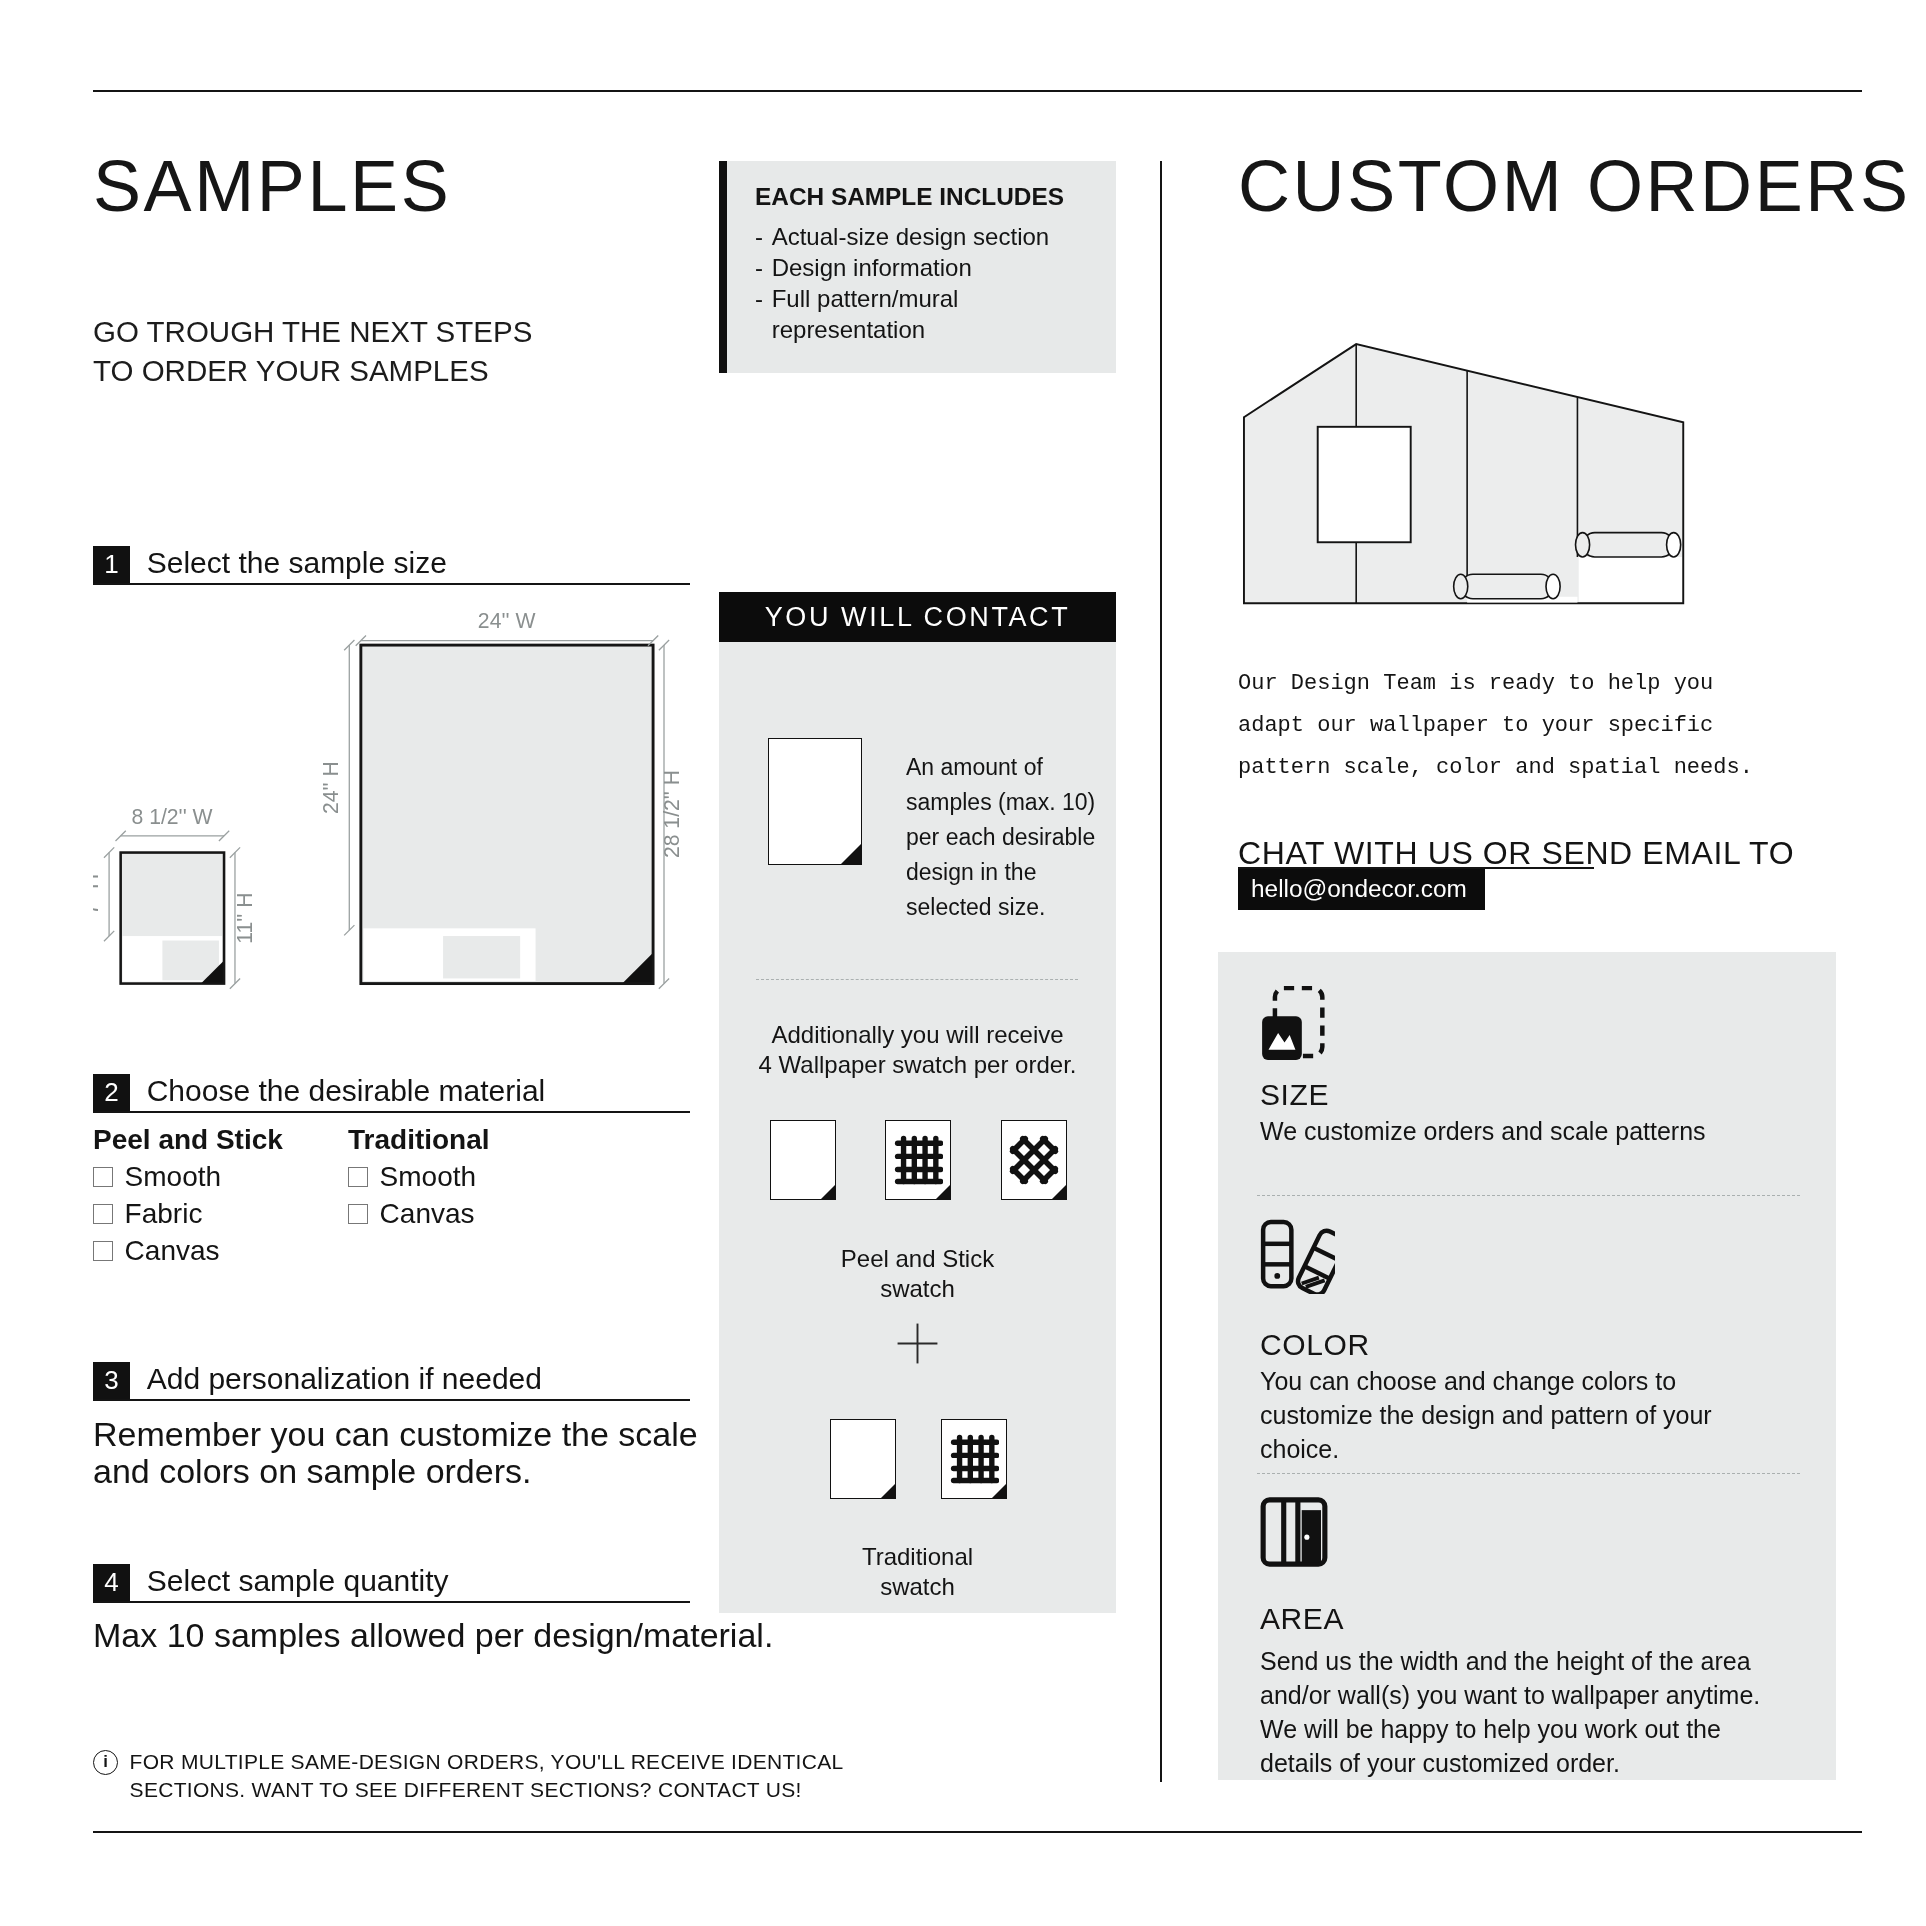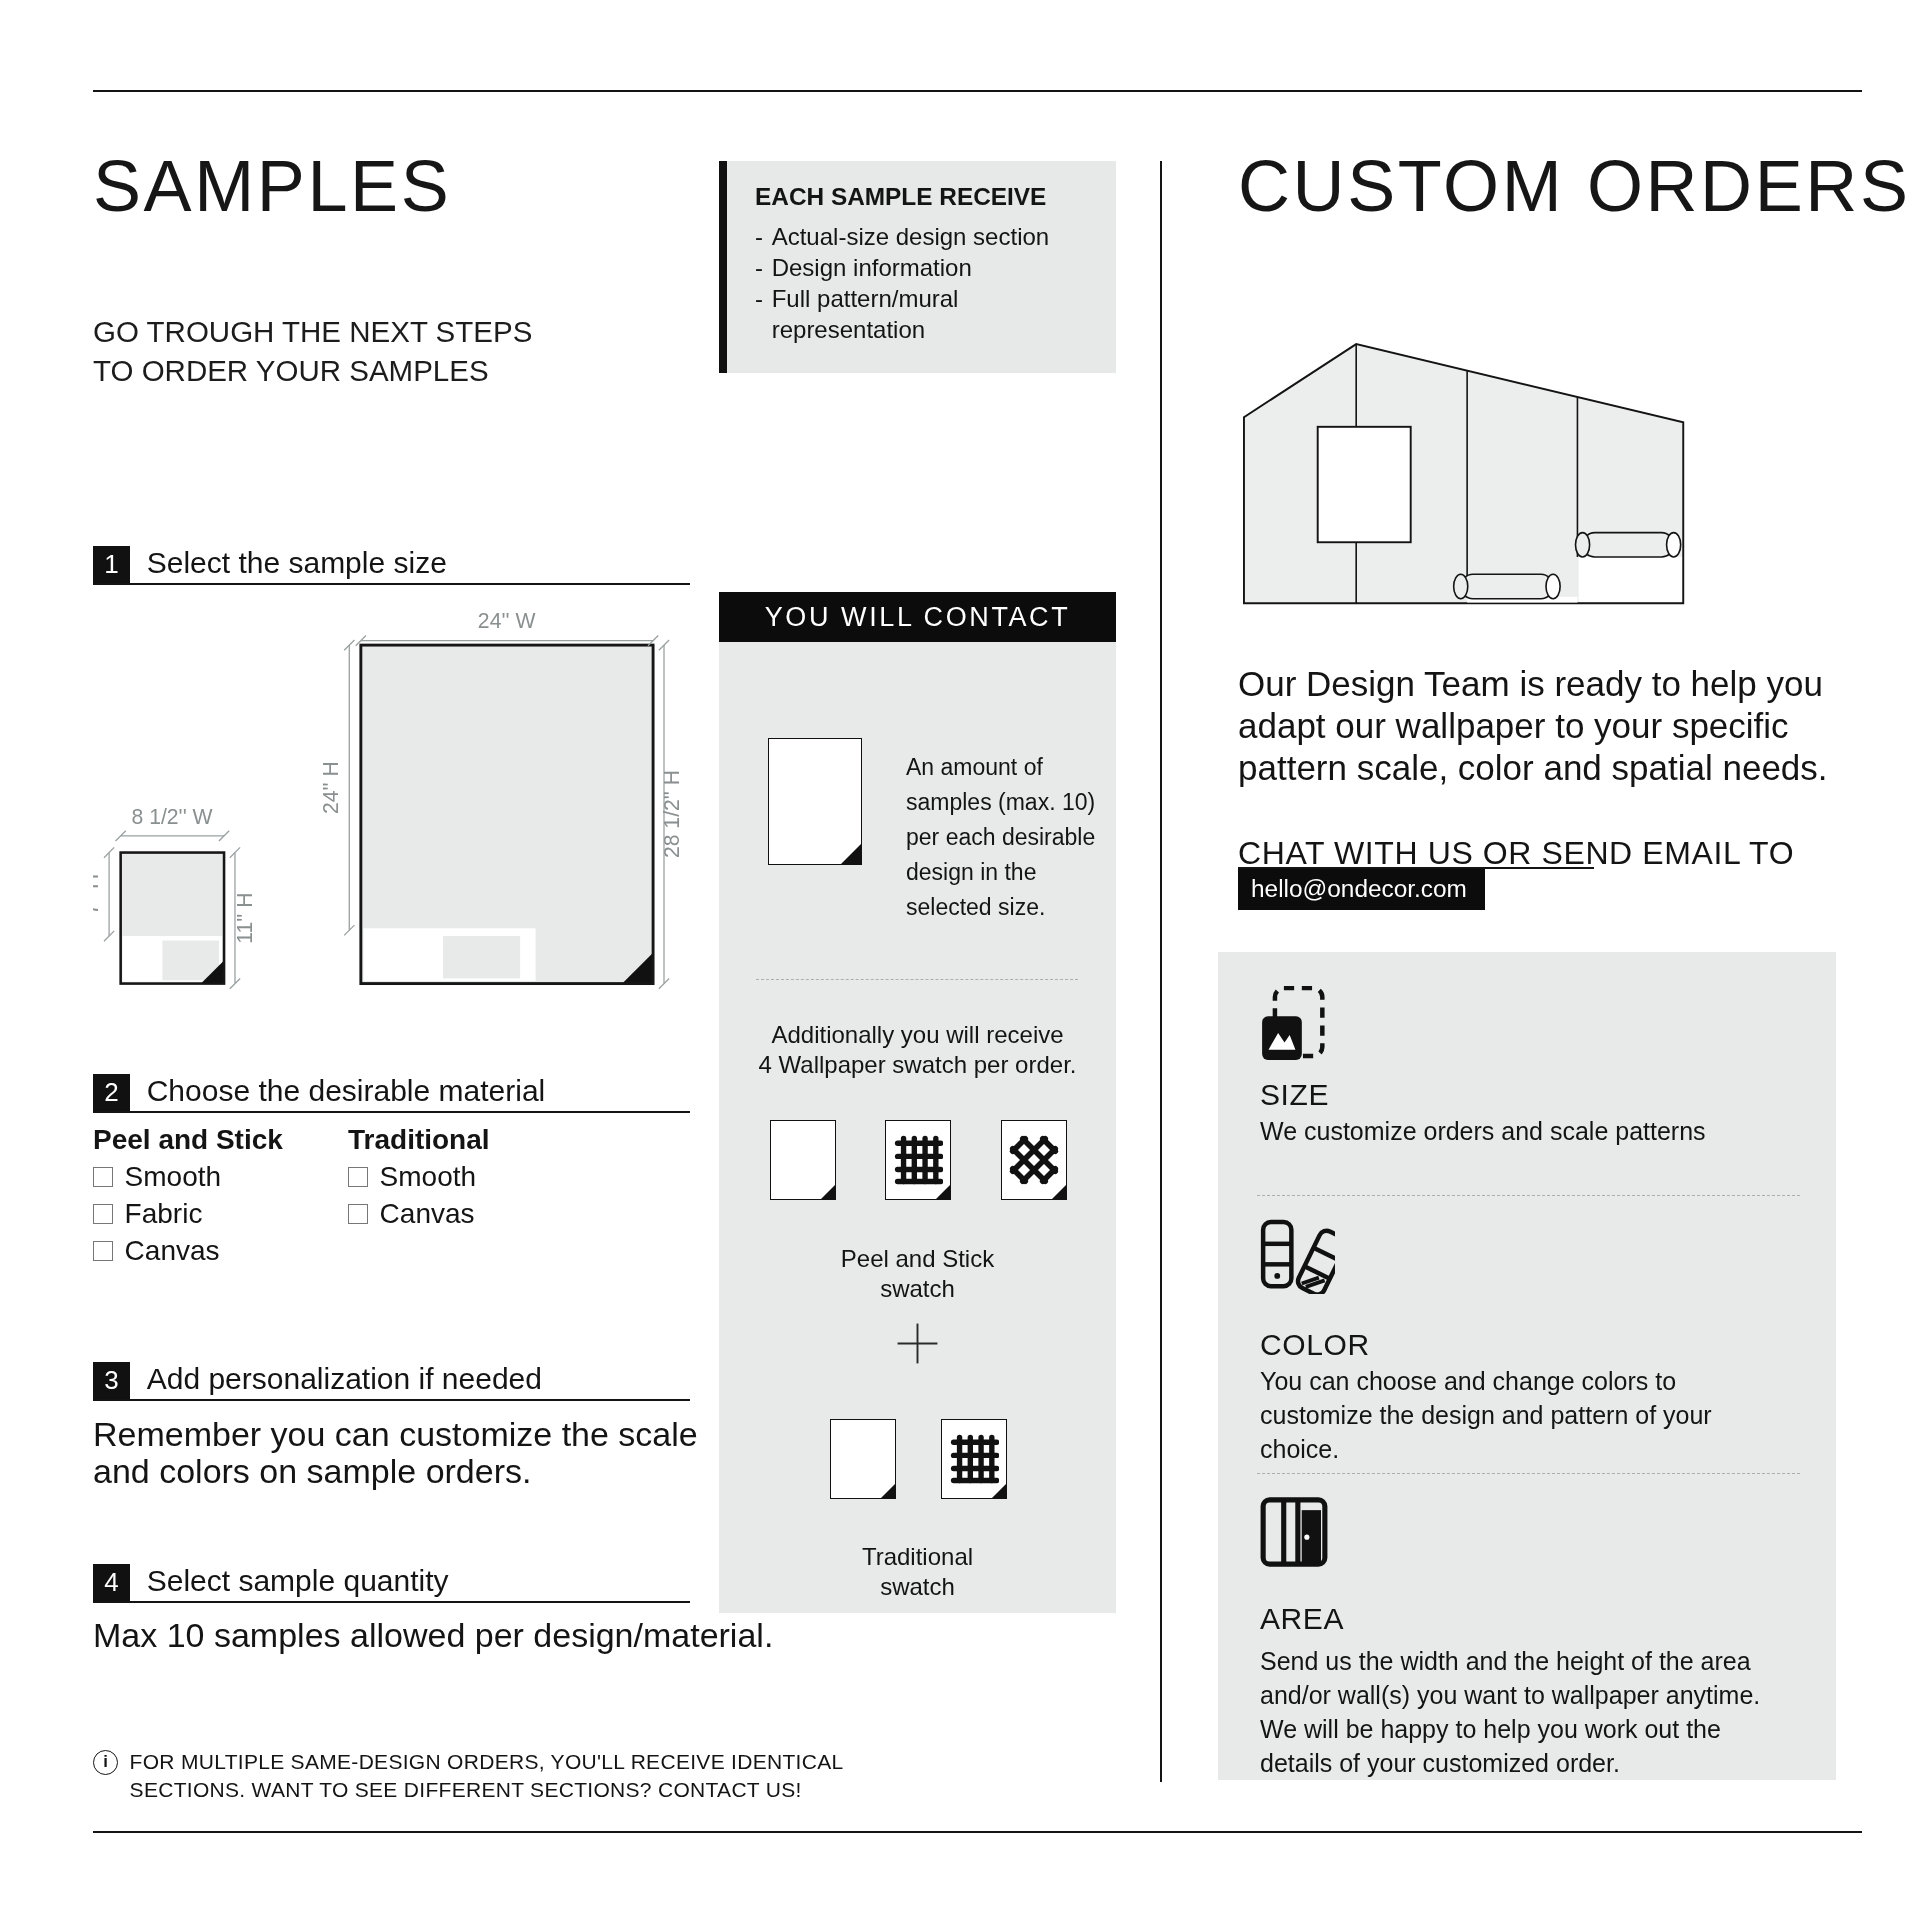--- a/index.html
+++ b/index.html
@@ -43,21 +43,21 @@
   .fold{position:absolute;right:-0.6px;bottom:-0.6px;width:0;height:0;
         border-left:22px solid transparent;border-bottom:22px solid #111;}
   .fold.sm{border-left-width:16.7px;border-bottom-width:16.7px;}
   .amount{font-size:23px;line-height:35px;}
   .center{text-align:center;}
   .mid-text{font-size:24px;line-height:30px;}
   .swatch{position:absolute;width:64px;height:78px;background:#fff;border:1.9px solid #111;
           display:flex;align-items:center;justify-content:center;}
   .dashed{border-top:1.9px dashed #aab0b0;height:0;}
   
-  .intro-line{font-size:35px;line-height:42px;white-space:nowrap;}
+  .intro-line{font-size:22px;line-height:42px;white-space:nowrap;font-family:Liberation Mono, monospace;}
   .chat-head{font-size:32px;letter-spacing:0.6px;}
   .email-badge{background:#0c0c0c;color:#fff;font-size:24.4px;padding:5.8px 18px 7.7px 13px;
                display:inline-block;}
   .custom-panel{left:1218px;top:952px;width:618px;height:828px;background:#e8eaea;}
   .feat-name{font-size:30px;letter-spacing:0.6px;}
   .feat-line{font-size:25px;line-height:34px;white-space:nowrap;}
   svg text{font-family:"Liberation Sans",sans-serif;}
 </style>
 </head>
 <body>
@@ -68,21 +68,21 @@
   <div class="abs rule" style="left:93px;top:1831px;width:1769px;height:1.9px;"></div>
   <div class="abs rule" style="left:1160px;top:161px;width:1.9px;height:1621px;"></div>
 
   <div class="abs big-title" style="left:93px;top:150px;">SAMPLES</div>
   <div class="abs" style="left:93px;top:312px;">
     <div class="subtitle nowrap">GO TROUGH THE NEXT STEPS</div>
     <div class="subtitle nowrap">TO ORDER YOUR SAMPLES</div>
   </div>
 
   <div class="abs includes-box">
-    <div class="includes-title">EACH SAMPLE RECEIVE</div>
+    <div class="includes-title">EACH SAMPLE INCLUDES</div>
     <div class="includes-item">
       <span class="dash">-</span>
       <span class="txt">Actual-size design section</span>
     </div>
     <div class="includes-item">
       <span class="dash">-</span>
       <span class="txt">Design information</span>
     </div>
     <div class="includes-item">
       <span class="dash">-</span>

